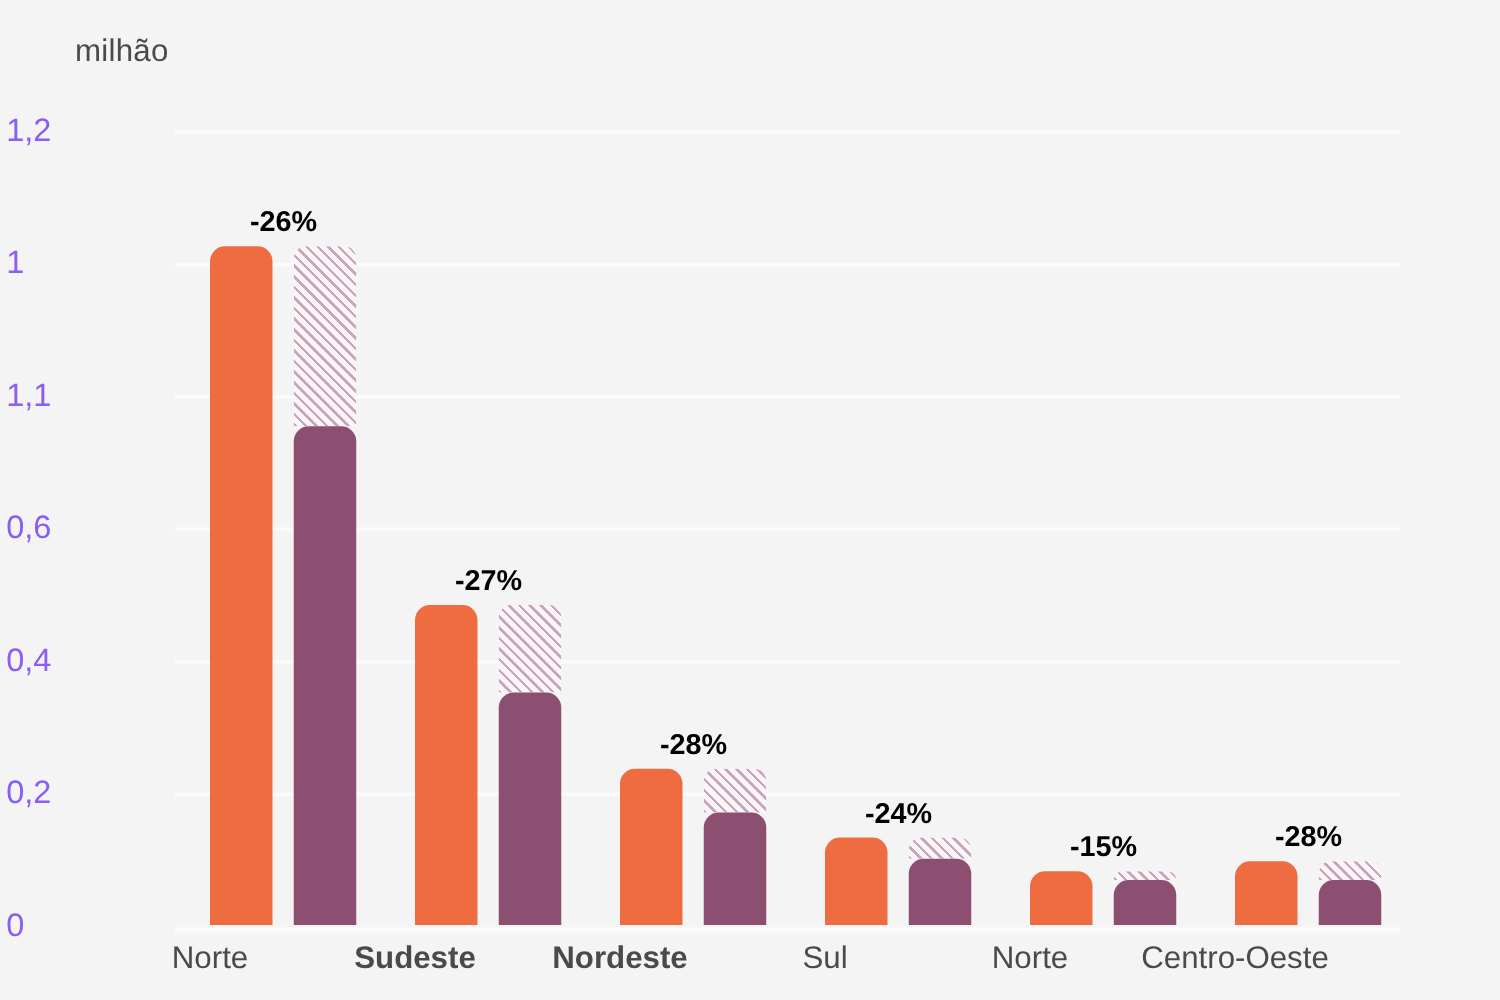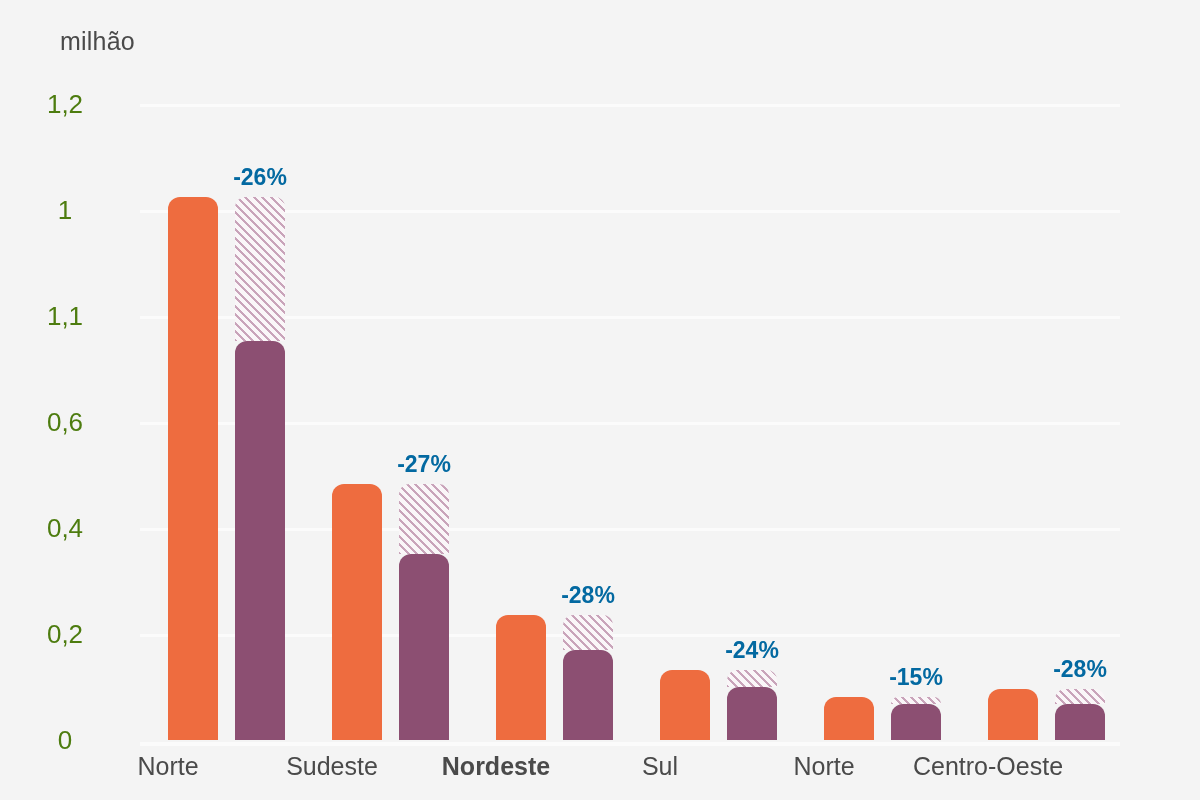--- a/index.html
+++ b/index.html
@@ -48,23 +48,23 @@
     left: 0;
     width: 980px;
     height: 3px;
     background: #fbfbfb;
   }
 
   .ytick {
     position: absolute;
     right: 0;
     width: 120px;
-    text-align: center;
+    text-align: left;
     font-size: 26px;
-    color: #4d7c0f;
+    color: #8b5cf6;
     transform: translateY(-50%);
     white-space: nowrap;
   }
   .ytick-wrap {
     position: absolute;
     left: 0px;
     top: 104px;
     width: 125px;
     height: 636px;
   }
@@ -97,24 +97,23 @@
       #c9a4ba 0px,
       #c9a4ba 2px,
       #faf6f8 2px,
       #faf6f8 6px
     );
   }
 
   .pct-label {
     position: absolute;
     width: 120px;
-    text-align: center;
     font-size: 23px;
     font-weight: bold;
-    color: #0369a1;
+    color: #000000;
     white-space: nowrap;
   }
 
   
   .xaxis {
     position: absolute;
     left: 140px;
     top: 742px;
     width: 980px;
     height: 4px;
@@ -196,19 +195,19 @@
       <div class="bar-hatch" style="left:67px; bottom:36px; height:15px;"></div>
       <div class="bar bar-purple" style="left:67px; height:36px;"></div>
       <div class="pct-label" style="left:32px; bottom:57px;">-28%</div>
     </div>
 
   </div>
 
   <div class="xaxis"></div>
 
   <div class="xlabel" style="left:58px;">Norte</div>
-  <div class="xlabel" style="left:222px;">Sudeste</div>
+  <div class="xlabel" style="left:222px;font-weight:bold;">Sudeste</div>
   <div class="xlabel" style="left:386px;font-weight:bold;">Nordeste</div>
   <div class="xlabel" style="left:550px;">Sul</div>
   <div class="xlabel" style="left:878px;">Centro-Oeste</div>
   <div class="xlabel" style="left:714px;">Norte</div>
 
 </div>
 
 </body></html>

